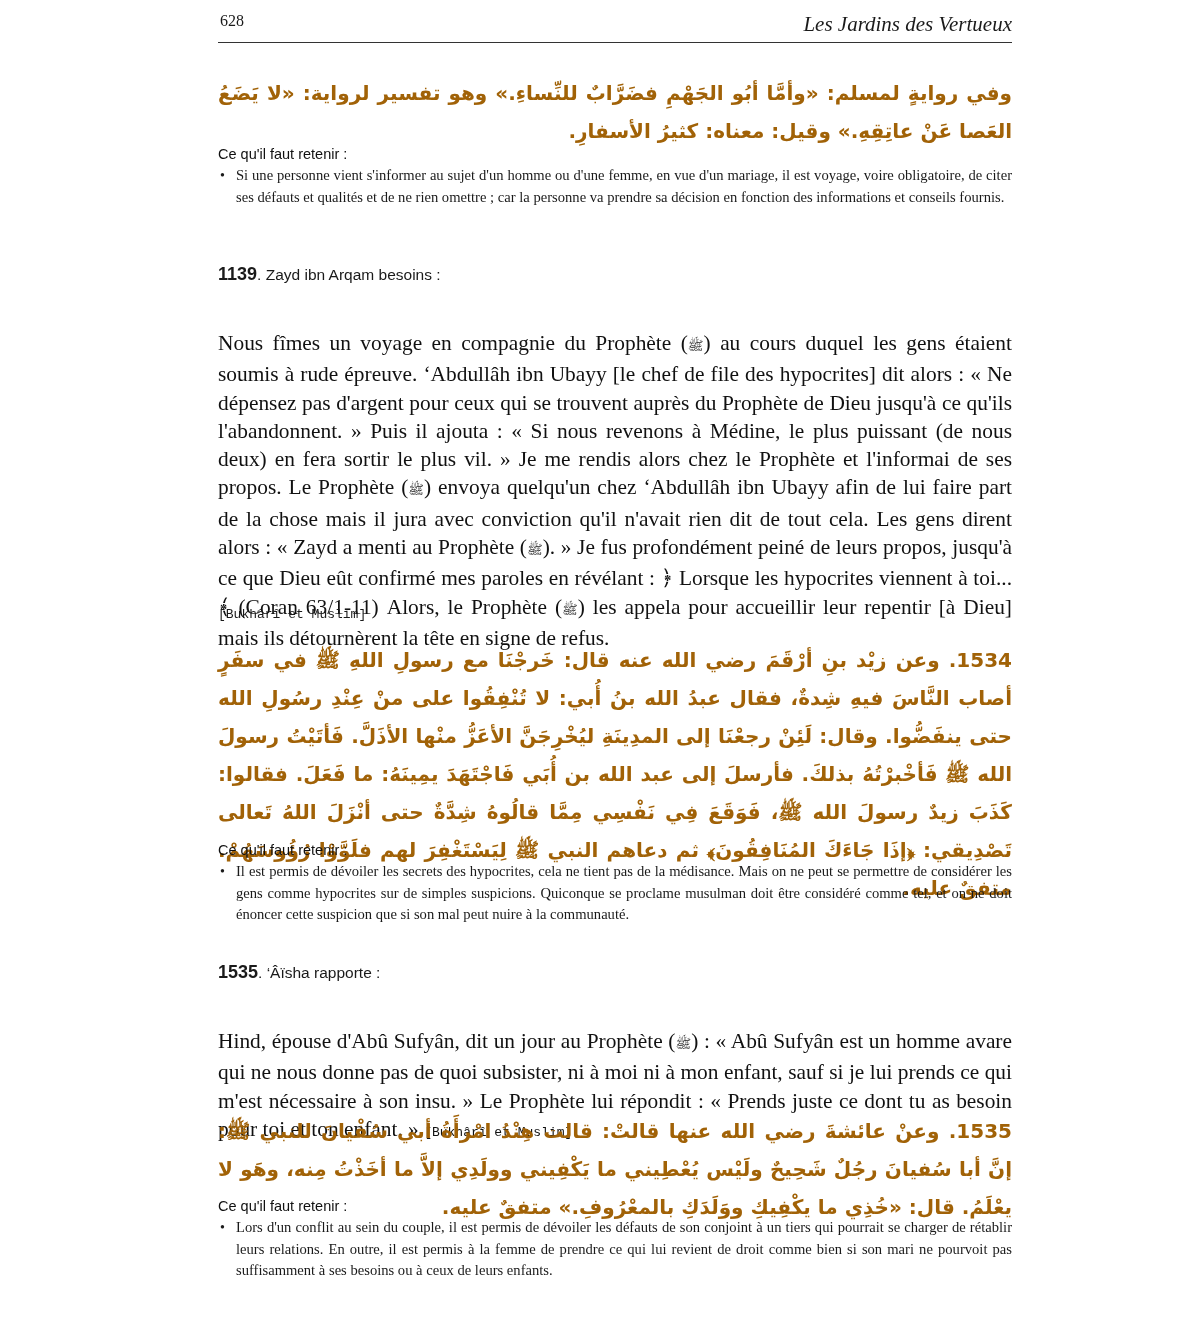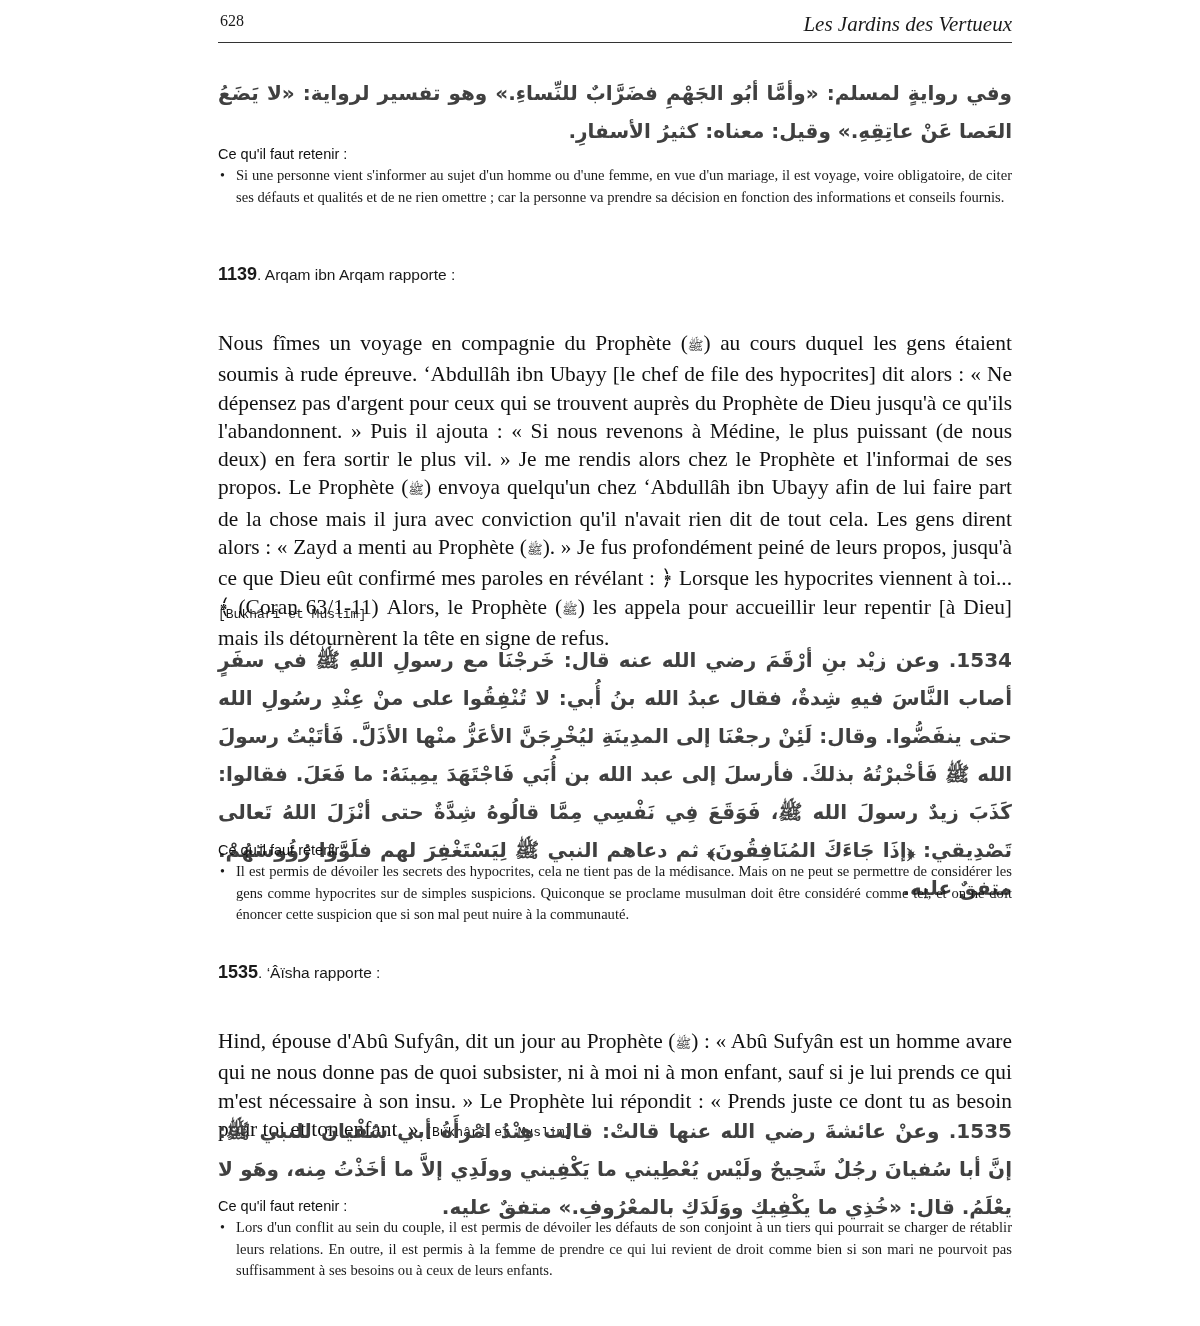--- a/index.html
+++ b/index.html
@@ -3,21 +3,21 @@
 <meta charset="utf-8">
 <style>
   html, body { margin: 0; padding: 0; background: #ffffff; }
   body { width: 1200px; height: 1326px; position: relative; overflow: hidden; color: #1a1a1a; }
   .page { position: absolute; left: 218px; top: 0; width: 794px; }
   .header { position: absolute; top: 8px; left: 0; width: 794px; height: 36px; }
   .page-number { position: absolute; left: 2px; top: 4px; font-family: Liberation Serif, serif; font-size: 16px; }
   .running-title { position: absolute; right: 0; top: 4px; font-family: "Liberation Serif", serif; font-style: italic; font-size: 21px; }
   .header-rule { position: absolute; left: 0; top: 34px; width: 794px; height: 1px; background: #333; }
 
-  .arabic { font-family: "DejaVu Sans", sans-serif; direction: rtl; text-align: justify; text-align-last: right; color: #404040; }
+  .arabic { font-family: "DejaVu Sans", sans-serif; direction: rtl; text-align: justify; text-align-last: right; color: #a16207; }
   .ar-block { position: absolute; left: 0; width: 794px; font-size: 20px; line-height: 38px; font-weight: bold; }
 
   .retain-label { position: absolute; left: 0; font-family: "Liberation Sans", sans-serif; font-size: 14.5px; color: #111; }
   .retain-list { position: absolute; left: 0; width: 794px; margin: 0; padding: 0; list-style: none; }
   .retain-item { position: relative; padding-left: 18px; font-family: "Liberation Serif", serif; font-size: 14.6px; line-height: 21.5px; text-align: justify; }
   .bullet { position: absolute; left: 2px; top: 0; font-size: 14px; }
 
   .hadith-head { position: absolute; left: 0; font-family: "Liberation Sans", sans-serif; font-size: 15.5px; }
   .hadith-num { font-weight: bold; font-size: 18px; }
   .fr-body { position: absolute; left: 0; width: 794px; font-family: "Liberation Serif", serif; font-size: 21.4px; line-height: 28.3px; text-align: justify; color: #111; margin-top: 41px; }
@@ -40,21 +40,21 @@
 
   <div class="retain-label" style="top:146px;">Ce qu'il faut retenir :</div>
   <ul class="retain-list" style="top:165px;">
     <li class="retain-item">
       <span class="bullet">•</span>
       <span>Si une personne vient s'informer au sujet d'un homme ou d'une femme, en vue d'un mariage, il est voyage, voire obligatoire, de citer ses défauts et qualités et de ne rien omettre ; car la personne va prendre sa décision en fonction des informations et conseils fournis.</span>
     </li>
   </ul>
 
   <div class="hadith-head" style="top:264px;">
-    <span class="hadith-num">1139</span><span>. Arqam ibn Arqam rapporte :</span>
+    <span class="hadith-num">1139</span><span>. Zayd ibn Arqam besoins :</span>
   </div>
   <div class="fr-body" style="top:288px;">
     <span>Nous fîmes un voyage en compagnie du Prophète (</span><span class="saw">ﷺ</span><span>) au cours duquel les gens étaient soumis à rude épreuve. ‘Abdullâh ibn Ubayy [le chef de file des hypocrites] dit alors : « Ne dépensez pas d'argent pour ceux qui se trouvent auprès du Prophète de Dieu jusqu'à ce qu'ils l'abandonnent. » Puis il ajouta : « Si nous revenons à Médine, le plus puissant (de nous deux) en fera sortir le plus vil. » Je me rendis alors chez le Prophète et l'informai de ses propos. Le Prophète (</span><span class="saw">ﷺ</span><span>) envoya quelqu'un chez ‘Abdullâh ibn Ubayy afin de lui faire part de la chose mais il jura avec conviction qu'il n'avait rien dit de tout cela. Les gens dirent alors : « Zayd a menti au Prophète (</span><span class="saw">ﷺ</span><span>). » Je fus profondément peiné de leurs propos, jusqu'à ce que Dieu eût confirmé mes paroles en révélant : ﴿ Lorsque les hypocrites viennent à toi... ﴾ (Coran 63/1-11) Alors, le Prophète (</span><span class="saw">ﷺ</span><span>) les appela pour accueillir leur repentir [à Dieu] mais ils détournèrent la tête en signe de refus.</span>
   </div>
   <div class="source source-line" style="top:607px;">[Bukhârî et Muslim]</div>
 
   <div class="arabic ar-block" style="top:641px;">1534. وعن زيْد بنِ أرْقَمَ رضي الله عنه قال: خَرجْنَا مع رسولِ اللهِ ﷺ في سفَرٍ أصاب النَّاسَ فيهِ شِدةٌ، فقال عبدُ الله بنُ أُبي: لا تُنْفِقُوا على منْ عِنْدِ رسُولِ الله حتى ينفَضُّوا. وقال: لَئِنْ رجعْنَا إلى المدِينَةِ ليُخْرِجَنَّ الأعَزُّ منْها الأذَلَّ. فَأتَيْتُ رسولَ الله ﷺ فَأخْبرْتُهُ بذلكَ. فأرسلَ إلى عبد الله بن أُبَي فَاجْتَهَدَ يمِينَهُ: ما فَعَلَ. فقالوا: كَذَبَ زيدٌ رسولَ الله ﷺ، فَوَقَعَ فِي نَفْسِي مِمَّا قالُوهُ شِدَّةٌ حتى أنْزَلَ اللهُ تَعالى تَصْدِيقي: ﴿إذَا جَاءَكَ المُنَافِقُونَ﴾ ثم دعاهم النبي ﷺ لِيَسْتَغْفِرَ لهم فلَوَّوْا رُؤُوسَهُمْ. متفقٌ عليه.</div>
 
   <div class="retain-label" style="top:842px;">Ce qu'il faut retenir :</div>
   <ul class="retain-list" style="top:861px;">

